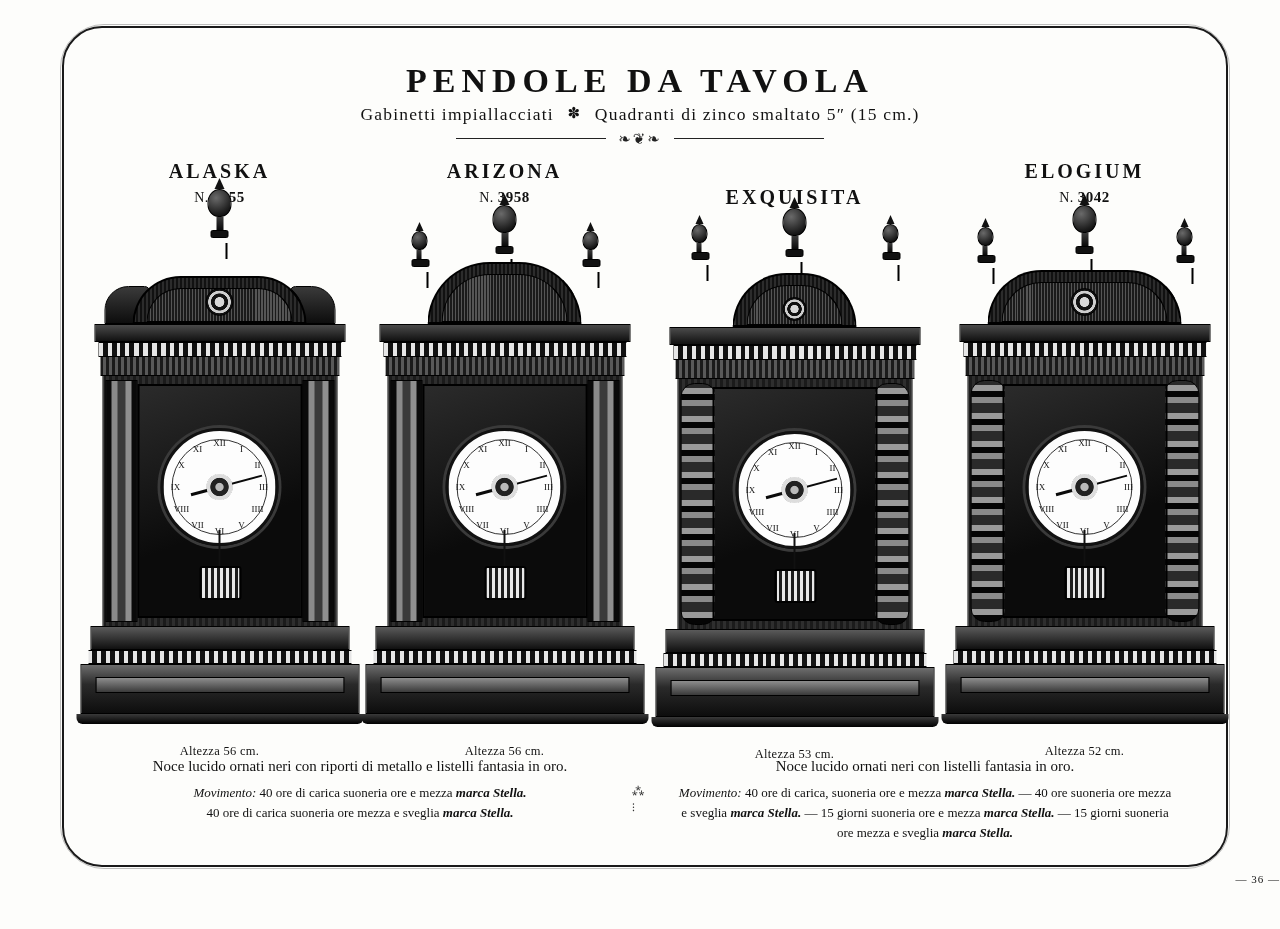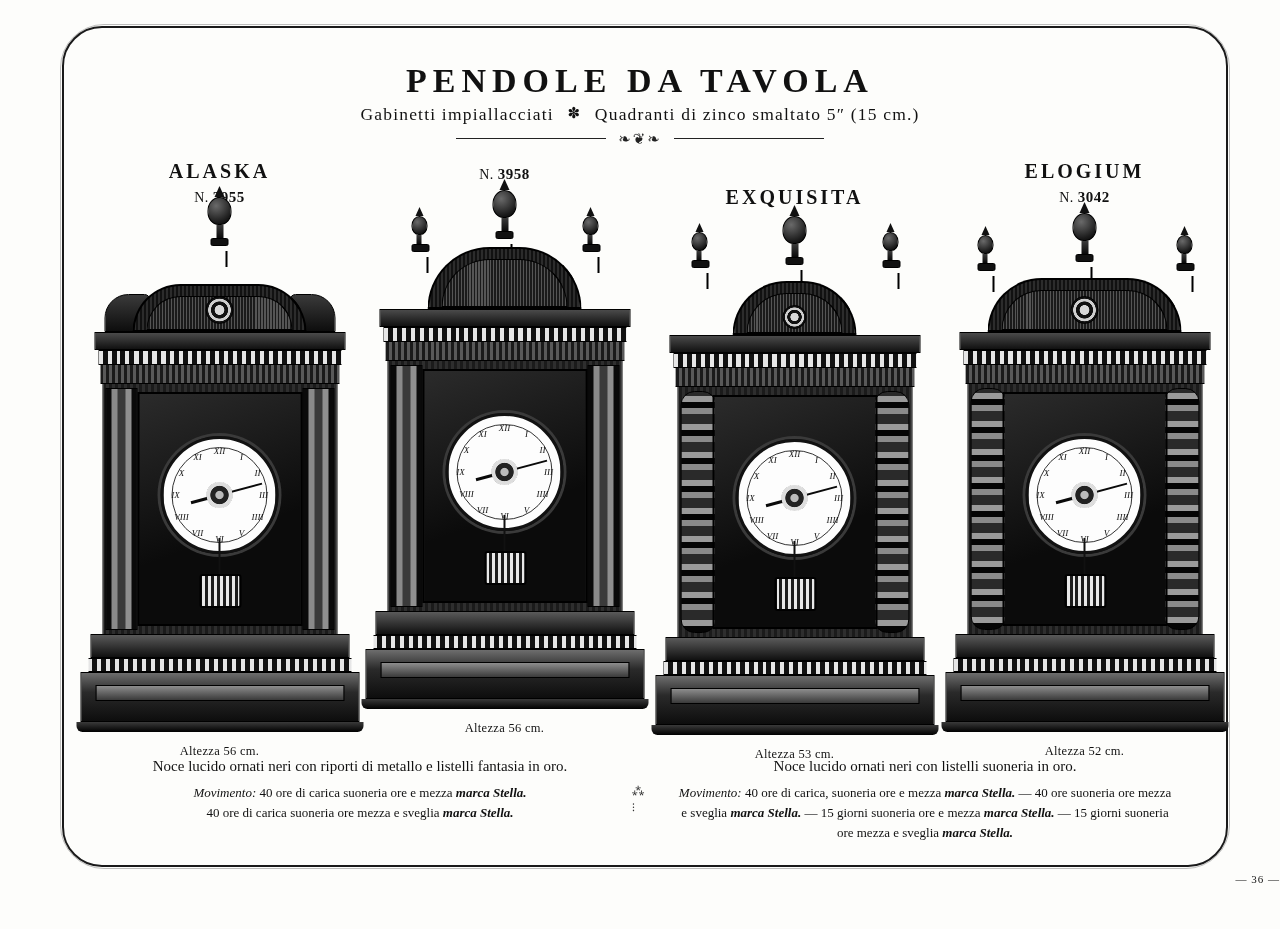--- a/index.html
+++ b/index.html
@@ -82,23 +82,22 @@
   }
   .model-num b{font-size:15px;}
 
   
   .clock-wrap{
     position:relative;
     height:510px;
     margin-top:16px;
   }
   .clock{
-    position:absolute;bottom:0;left:50%;transform:translateX(-50%);
+    position:absolute;bottom:8px;left:50%;transform:translateX(-50%);
     width:235px;
-    font-style:italic;
   }
   .finial{
     position:relative;width:26px;margin:0 auto;
   }
   .finial .ball{
     width:22px;height:26px;margin:0 auto;
     background:
       radial-gradient(circle at 35% 30%, #6a6a6a 0%, #1c1c1c 70%, #000 100%);
     border-radius:50% 50% 45% 45%;
     border:1px solid #000;
@@ -376,20 +375,21 @@
           <div class="plinth"></div>
           <div class="plinth-dentil"></div>
           <div class="base"></div>
           <div class="feet"></div>
         </div>
       </div>
       <div class="height-label">Altezza 56 cm.</div>
     </div>
 
     <div class="col c1">
+      <div class="model-name">ARIZONA</div>
       <div class="model-num">
         <span>N.</span>
         <b>3958</b>
       </div>
       <div class="clock-wrap">
         <div class="clock">
           <div style="position:relative;height:70px;">
             <div class="finial" style="position:absolute;left:50%;transform:translateX(-50%);top:0;">
               <div class="tip"></div>
                 <div class="ball"></div>
@@ -602,21 +602,21 @@
   <div class="desc-left">
     <div class="desc-main">Noce lucido ornati neri con riporti di metallo e listelli fantasia in oro.</div>
     <div class="desc-sub">
       <span class="mov">Movimento:</span>
       <span>40 ore di carica suoneria ore e mezza </span><span class="mark">marca Stella.</span><br>
       <span>40 ore di carica suoneria ore mezza e sveglia </span><span class="mark">marca Stella.</span>
     </div>
   </div>
 
   <div class="desc-right">
-    <div class="desc-main">Noce lucido ornati neri con listelli suoneria in oro.</div>
+    <div class="desc-main">Noce lucido ornati neri con listelli fantasia in oro.</div>
     <div class="desc-sub">
       <span class="mov">Movimento:</span>
       <span>40 ore di carica, suoneria ore e mezza </span><span class="mark">marca Stella.</span><span> — 40 ore suoneria ore mezza</span><br>
       <span>e sveglia </span><span class="mark">marca Stella.</span><span> — 15 giorni suoneria ore e mezza </span><span class="mark">marca Stella.</span><span> — 15 giorni suoneria</span><br>
       <span>ore mezza e sveglia </span><span class="mark">marca Stella.</span>
     </div>
   </div>
 
   <div class="folio">— 36 —</div>
 </div>

